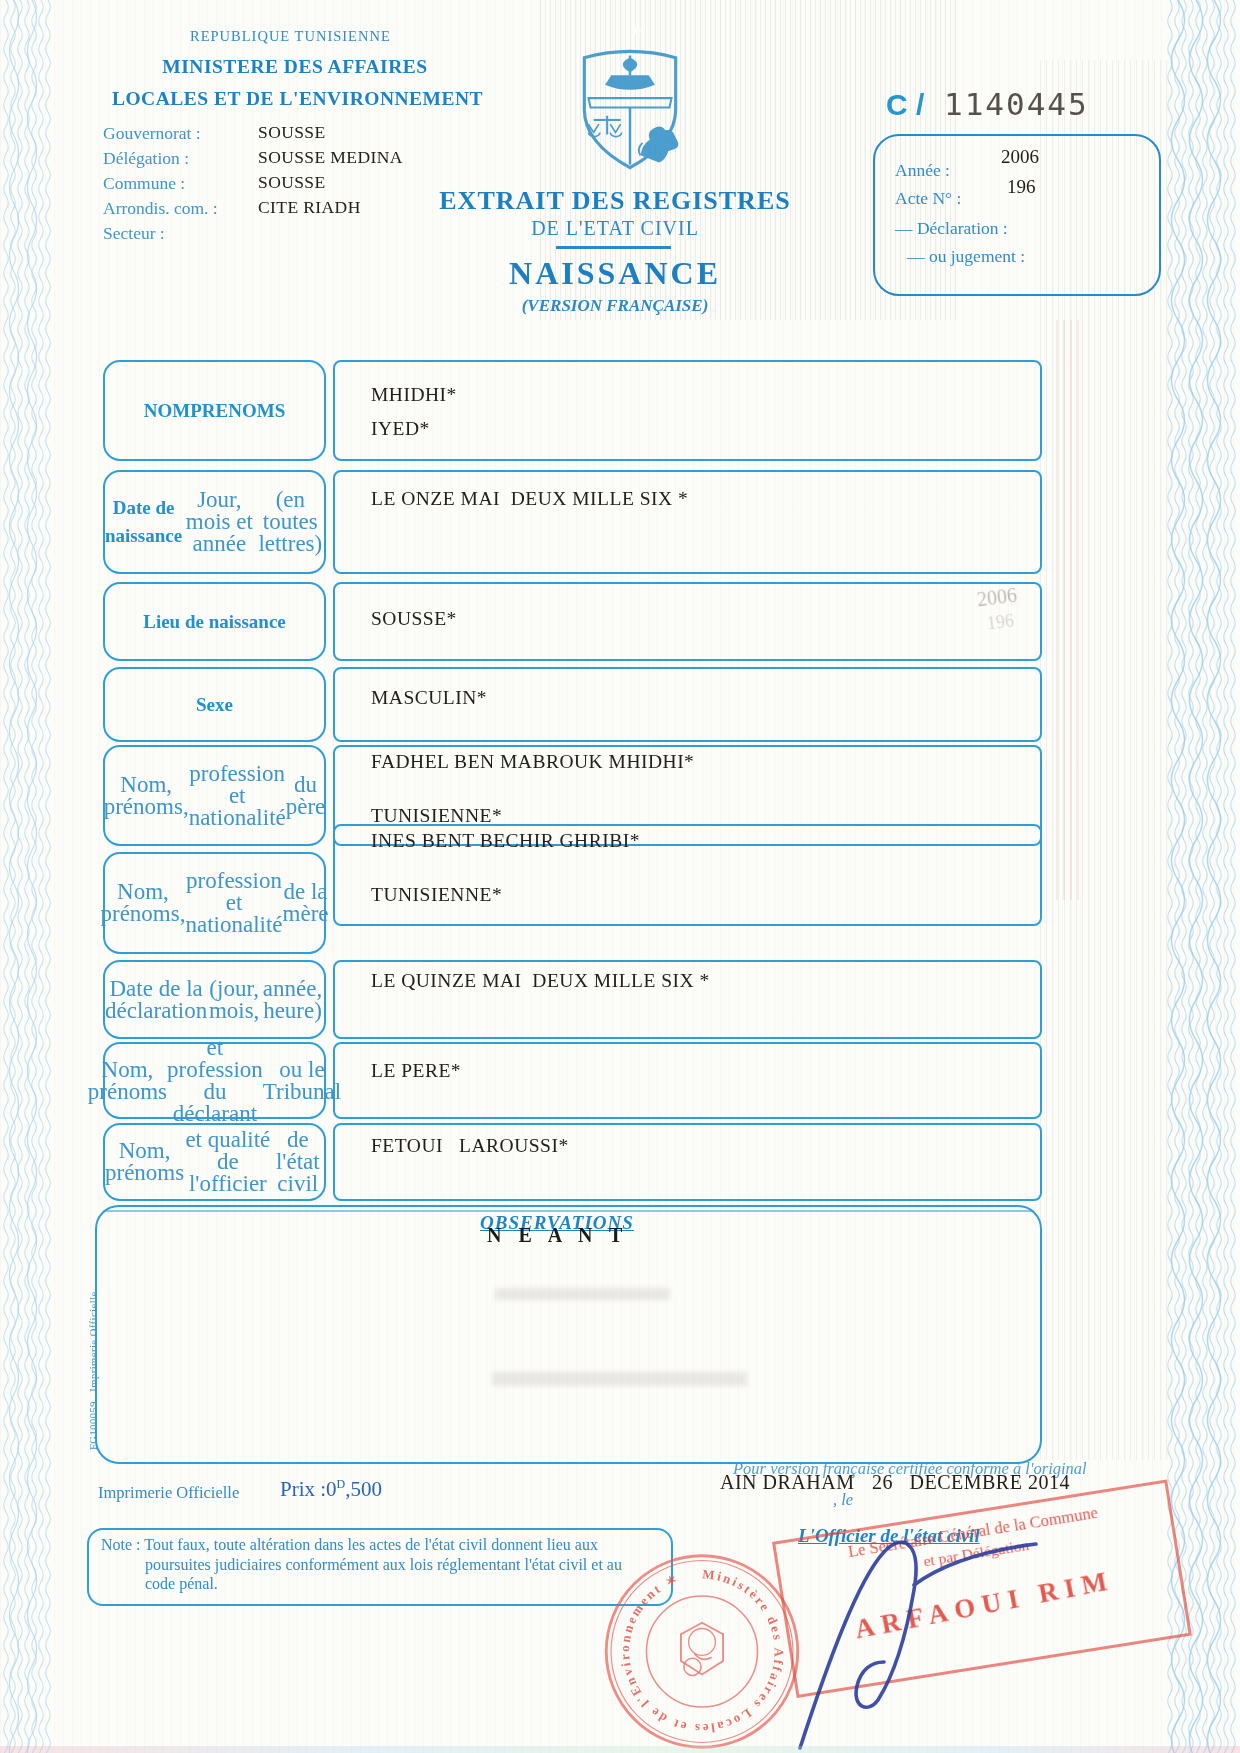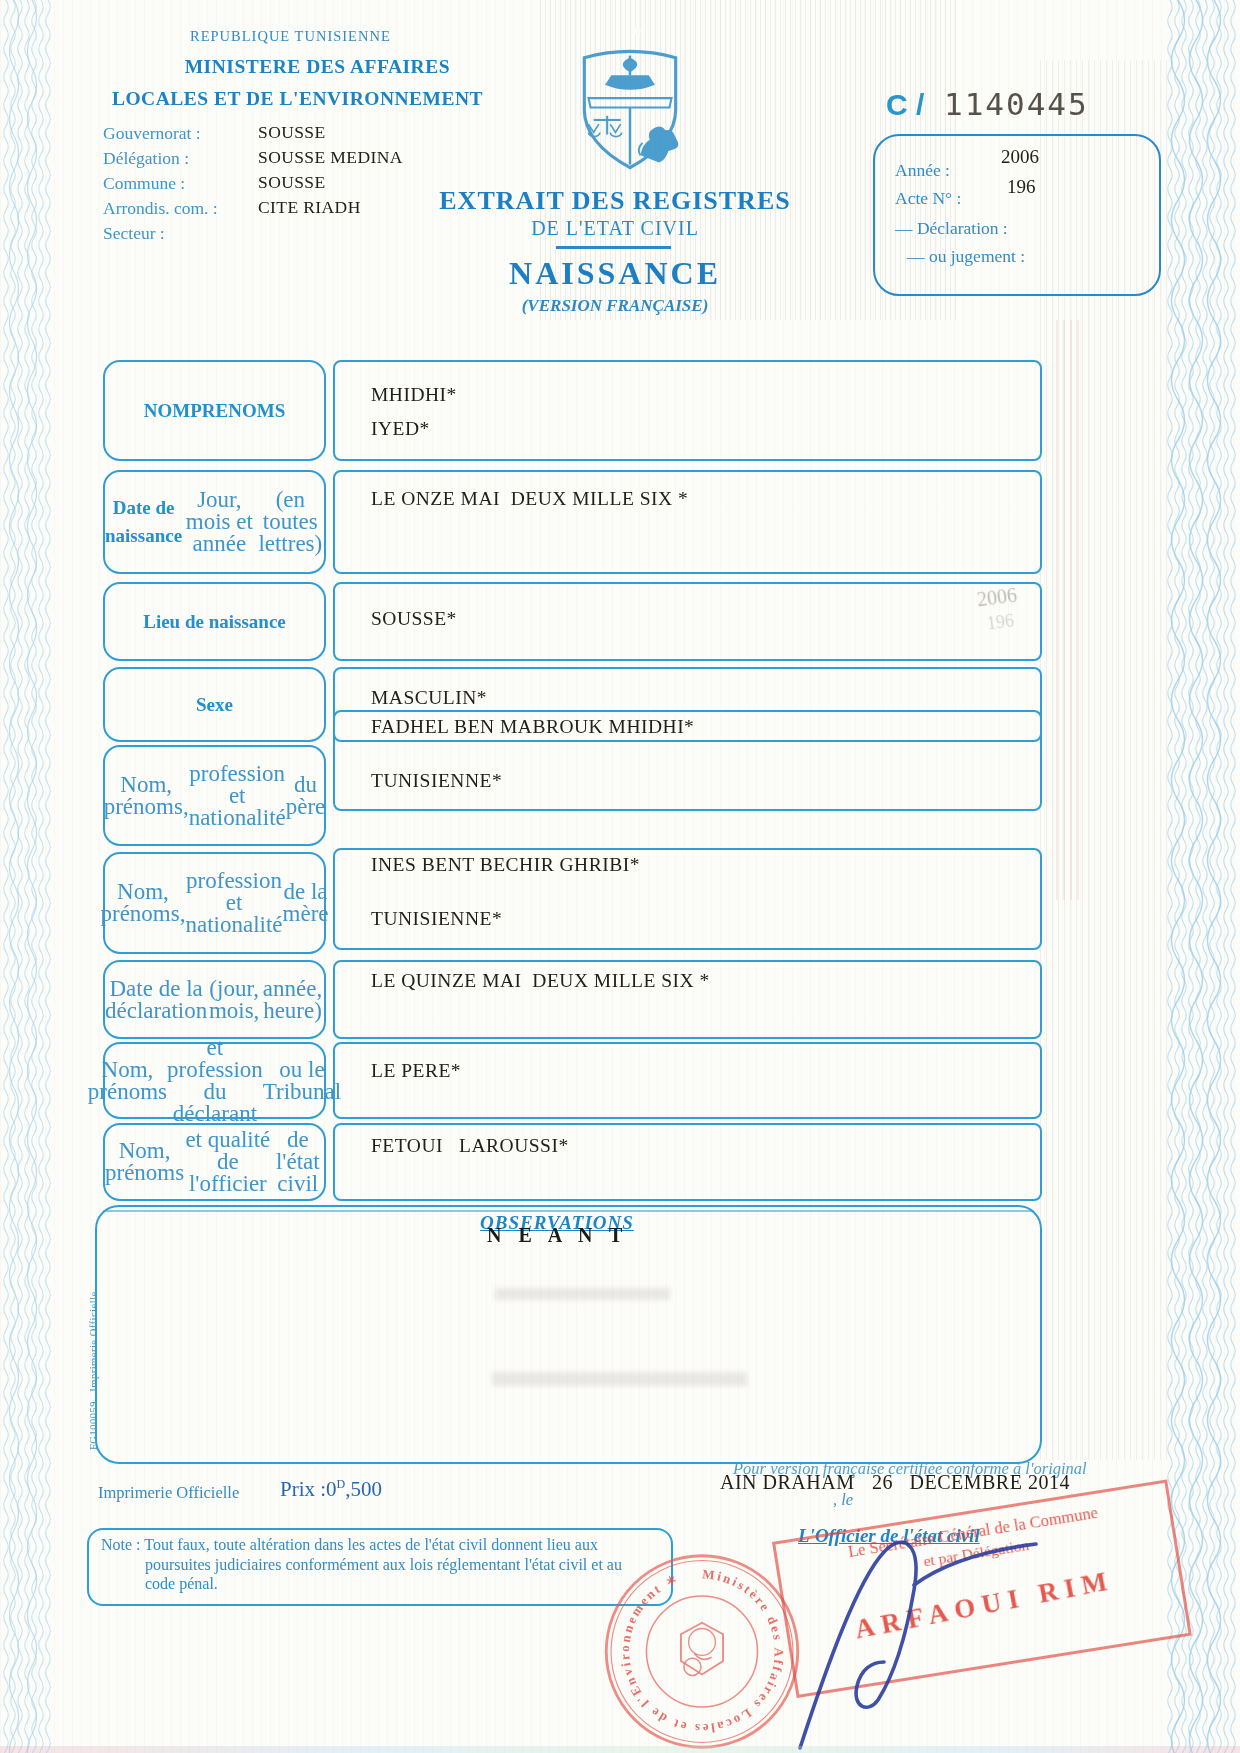--- a/index.html
+++ b/index.html
@@ -4,21 +4,21 @@
 <style>
   html,body{margin:0;padding:0;background:#e8e8e6;}
   .paper{
     position:relative;width:1240px;height:1753px;margin:0 auto;
     background:#fcfcf9;overflow:hidden;
     font-family:"Liberation Serif", serif;
   }
   .abs{position:absolute;}
   
   .republic{left:190px;top:28px;font-size:14.5px;letter-spacing:1px;color:#2e8cc6;}
-  .ministry1{left:140px;top:56px;width:310px;text-align:right;font-size:19.5px;font-weight:bold;color:#1d82c4;letter-spacing:.5px;}
+  .ministry1{left:140px;top:56px;width:310px;text-align:center;font-size:19.5px;font-weight:bold;color:#1d82c4;letter-spacing:.5px;}
   .ministry2{left:100px;top:88px;width:395px;text-align:center;font-size:19.5px;font-weight:bold;color:#1d82c4;letter-spacing:.5px;}
   .adm-label{left:103px;font-size:17.5px;color:#3e95ca;}
   .adm-value{left:258px;font-size:17.5px;color:#232019;letter-spacing:.4px;}
   .title1{left:380px;top:186px;width:470px;text-align:center;font-size:26px;font-weight:bold;color:#1d7fc1;letter-spacing:1px;}
   .title2{left:380px;top:217px;width:470px;text-align:center;font-size:20px;color:#2b8ac6;letter-spacing:1px;}
   .title-underline{left:556px;top:246px;width:115px;height:2.5px;background:#2b8ac6;}
   .title-main{left:380px;top:255px;width:470px;text-align:center;font-size:32px;font-weight:bold;color:#1d7fc1;letter-spacing:3px;}
   .title-sub{left:380px;top:296px;width:470px;text-align:center;font-size:17px;font-weight:bold;font-style:italic;color:#2b8ac6;}
   .doc-prefix{left:886px;top:88px;font-size:30px;font-weight:bold;color:#2796cc;font-family:"Liberation Sans",sans-serif;}
   .doc-number{left:944px;top:86px;font-size:31px;color:#57514b;font-family:"DejaVu Sans Mono",monospace;letter-spacing:2px;}
@@ -192,31 +192,31 @@
   </div>
   <div class="abs vbox" style="top:667px;height:71px">
     <span class="vv" style="top:18px">MASCULIN*</span>
   </div>
 
   <div class="abs lbox" style="top:745px;height:97px">
     <span class="ll">Nom, prénoms,</span>
     <span class="ll">profession et nationalité</span>
     <span class="ll">du père</span>
   </div>
-  <div class="abs vbox" style="top:710px;height:97px">
+  <div class="abs vbox" style="top:745px;height:97px">
     <span class="vv" style="top:4px">FADHEL BEN MABROUK MHIDHI*</span>
     <span class="vv" style="top:58px">TUNISIENNE*</span>
   </div>
 
   <div class="abs lbox" style="top:852px;height:98px">
     <span class="ll">Nom, prénoms,</span>
     <span class="ll">profession et nationalité</span>
     <span class="ll">de la mère</span>
   </div>
-  <div class="abs vbox" style="top:848px;height:98px">
+  <div class="abs vbox" style="top:824px;height:98px">
     <span class="vv" style="top:4px">INES BENT BECHIR GHRIBI*</span>
     <span class="vv" style="top:58px">TUNISIENNE*</span>
   </div>
 
   <div class="abs lbox" style="top:960px;height:75px">
     <span class="ll">Date de la déclaration</span>
     <span class="ll">(jour, mois,</span>
     <span class="ll">année, heure)</span>
   </div>
   <div class="abs vbox" style="top:960px;height:75px">

